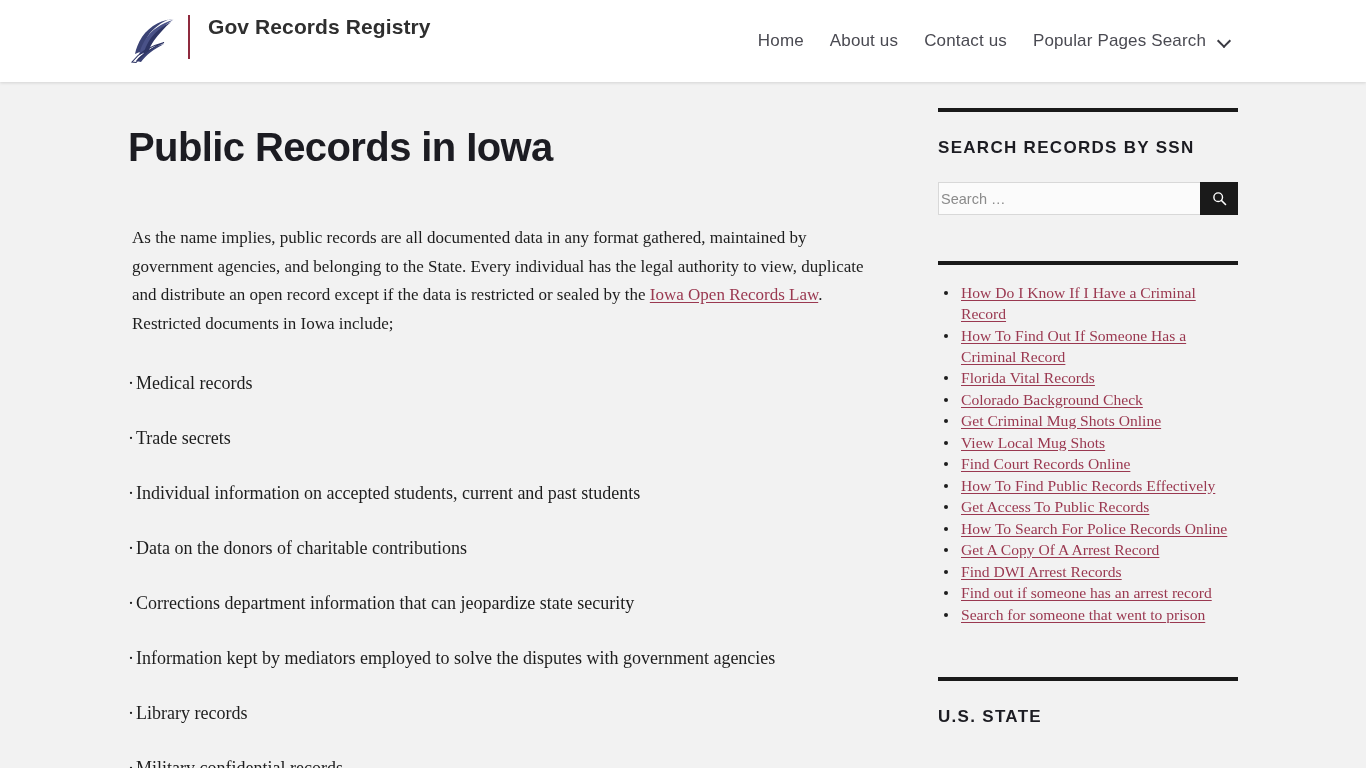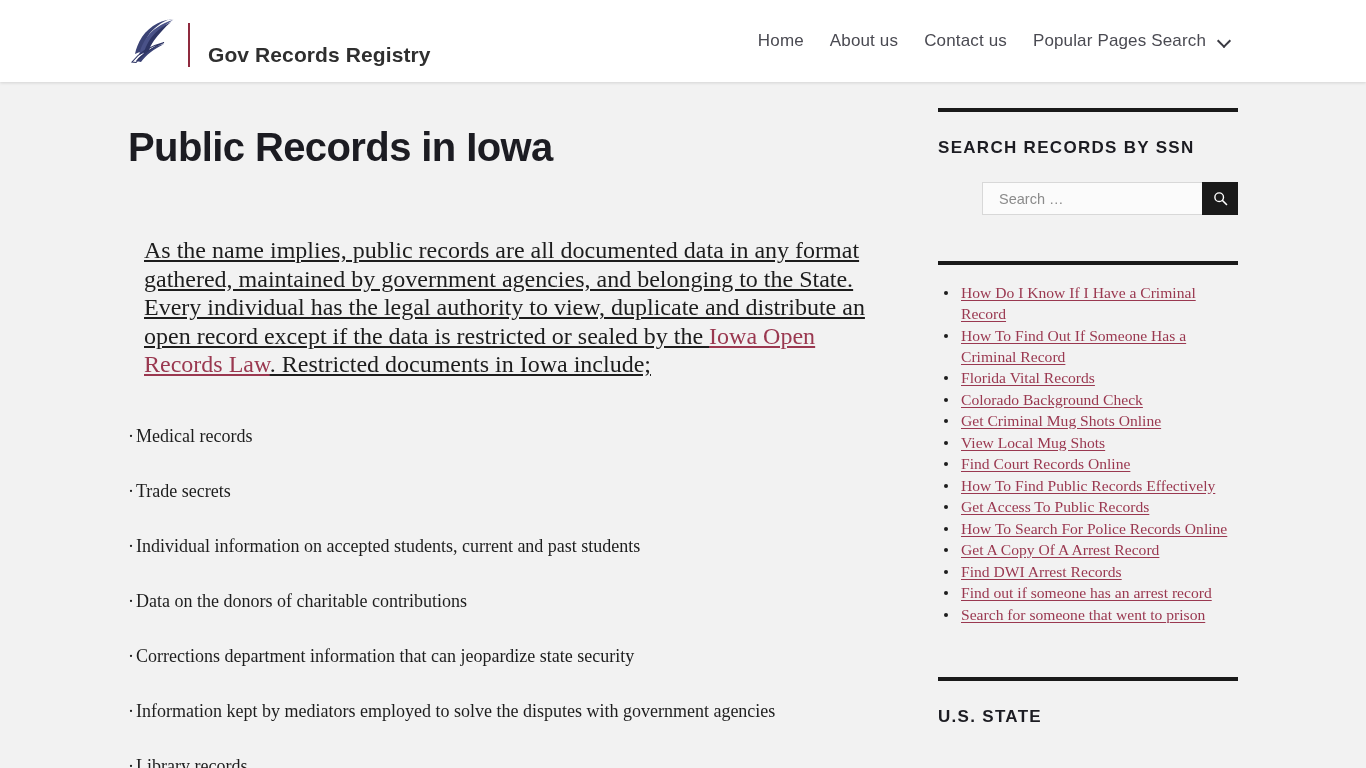--- a/index.html
+++ b/index.html
@@ -20,21 +20,21 @@
     background: #ffffff;
     display: flex;
     align-items: center;
     padding: 0 128px 0 128px;
     position: relative;
     box-shadow: 0 1px 3px rgba(0,0,0,0.13);
     z-index: 5;
   }
   .brand {
     display: flex;
-    align-items: flex-end;
+    align-items: flex-start;
     gap: 0px;
     text-decoration: none;
   }
   .logo-mark {
     width: 54px;
     height: 52px;
     flex: 0 0 54px;
     display: block;
   }
   .logo-divider {
@@ -107,26 +107,25 @@
     font-family: "Liberation Sans", sans-serif;
     font-size: 40px;
     line-height: 1.18;
     font-weight: 700;
     letter-spacing: -0.6px;
     color: #1c1c22;
     margin: 0;
     padding-top: 30px;
   }
   .intro-para {
-    font-size: 24px;
+    font-size: 17px;
     line-height: 28.5px;
-    margin: 16px;
+    margin: 4px;
     padding-top: 49px;
     color: #1d1d1d;
-    text-decoration: underline;
   }
   .inline-link {
     color: #9a3850;
     text-decoration: underline;
     text-underline-offset: 2px;
   }
   .bullet-para {
     font-size: 18px;
     line-height: 28px;
     margin: 0;
@@ -155,27 +154,26 @@
   .search-row {
     display: flex;
     margin-top: 24px;
     height: 33px;
   }
   .search-field {
     flex: 1 1 auto;
     border: 1px solid #d8d8d8;
     border-right: none;
     background: #fbfbfb;
-    padding: 0 16px;
+    padding: 0 2px;
     font-family: "Liberation Sans", sans-serif;
     font-size: 14.5px;
     color: #8b8b8b;
     outline: none;
     height: 33px;
-    margin-left: 44px;
   }
   .search-field::placeholder { color: #8b8b8b; }
   .search-submit {
     width: 38px;
     height: 33px;
     background: #1a1a1a;
     border: none;
     cursor: pointer;
     display: flex;
     align-items: center;

